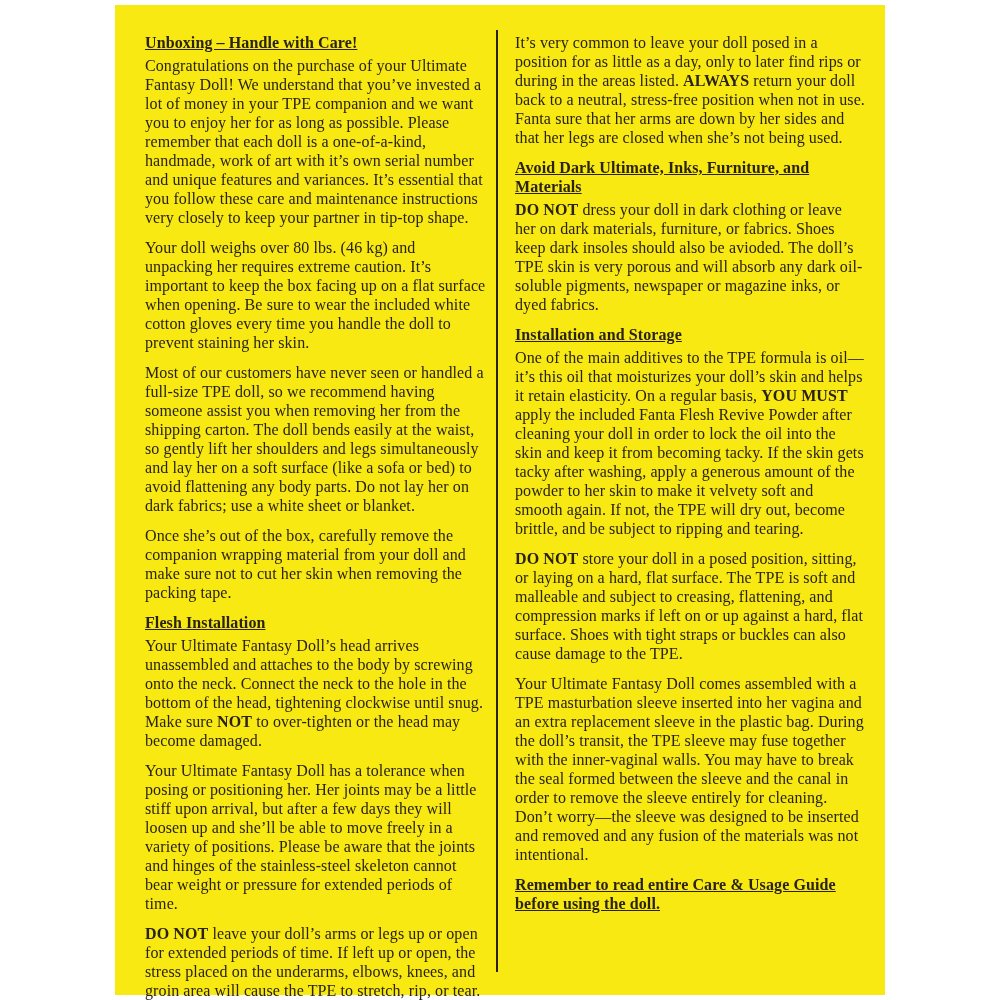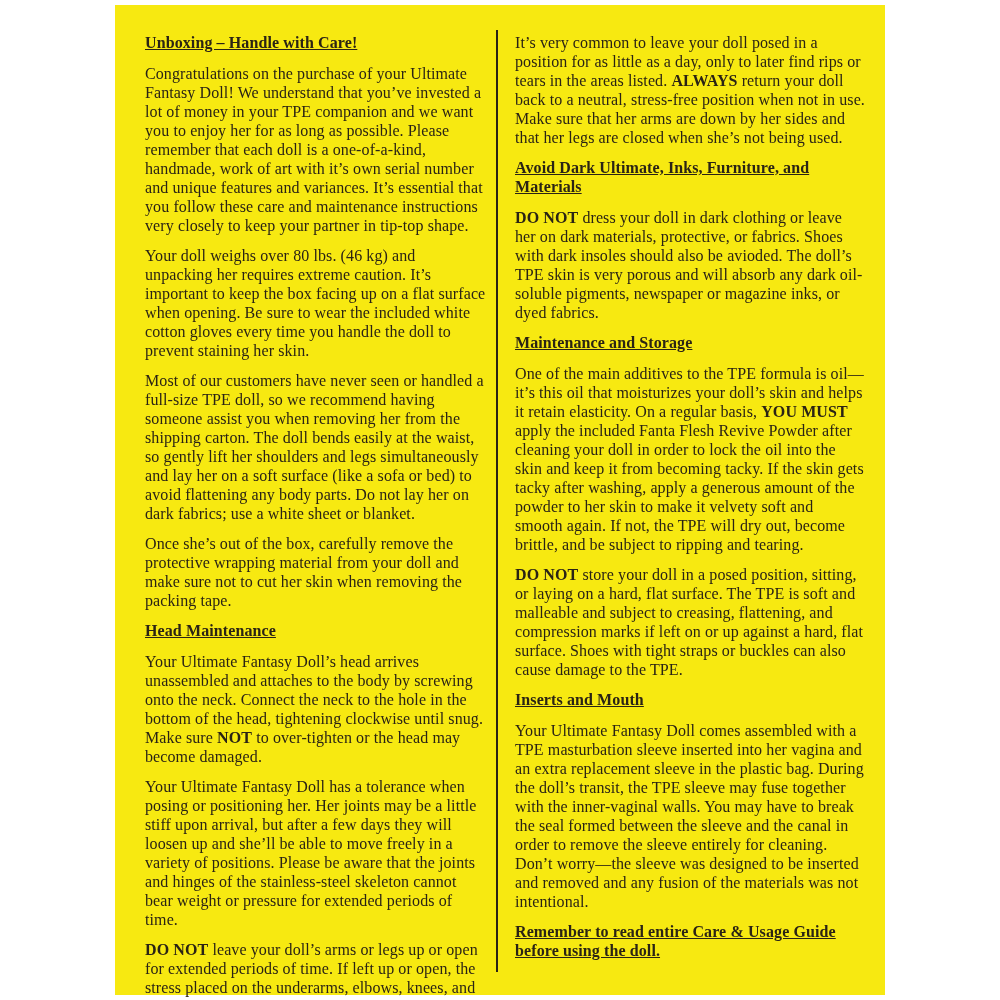--- a/index.html
+++ b/index.html
@@ -23,45 +23,44 @@
     letter-spacing:0.1px;
   }
   .col-left{left:30px;width:342px;}
   .col-right{left:400px;width:350px;}
   .heading{
     font-weight:bold;
     text-decoration:underline;
     margin:0;
   }
   p.para{margin:0 0 11px 0;}
-  .heading + p.para{margin-top:12px;}
+  .heading + p.para{margin-top:4px;}
   .b{font-weight:bold;}
 </style>
 </head>
 <body style="background: rgb(255, 255, 255);">
 
 <div class="page">
   <div class="sheet" style="background: rgb(247, 233, 17); color: rgb(42, 35, 21); font-family: Liberation Serif, serif;">
     <div class="col col-left">
         <div class="heading">Unboxing – Handle with Care!</div>
         <p class="para"><span>Congratulations on the purchase of your Ultimate Fantasy Doll! We understand that you’ve invested a lot of money in your TPE companion and we want you to enjoy her for as long as possible. Please remember that each doll is a one-of-a-kind, handmade, work of art with it’s own serial number and unique features and variances. It’s essential that you follow these care and maintenance instructions very closely to keep your partner in tip-top shape.</span></p>
         <p class="para"><span>Your doll weighs over 80 lbs. (46 kg) and unpacking her requires extreme caution. It’s important to keep the box facing up on a flat surface when opening. Be sure to wear the included white cotton gloves every time you handle the doll to prevent staining her skin.</span></p>
         <p class="para"><span>Most of our customers have never seen or handled a full-size TPE doll, so we recommend having someone assist you when removing her from the shipping carton. The doll bends easily at the waist, so gently lift her shoulders and legs simultaneously and lay her on a soft surface (like a sofa or bed) to avoid flattening any body parts. Do not lay her on dark fabrics; use a white sheet or blanket.</span></p>
-        <p class="para"><span>Once she’s out of the box, carefully remove the protective wrapping material from your doll and make sure not to cut her skin when removing the packing tape.</span></p>
-        <div class="heading">Head Maintenance</div>
+        <p class="para"><span>Once she’s out of the box, carefully remove the companion wrapping material from your doll and make sure not to cut her skin when removing the packing tape.</span></p>
+        <div class="heading">Flesh Installation</div>
         <p class="para"><span>Your Ultimate Fantasy Doll’s head arrives unassembled and attaches to the body by screwing onto the neck. Connect the neck to the hole in the bottom of the head, tightening clockwise until snug. Make sure </span><span class="b">NOT</span><span> to over-tighten or the head may become damaged.</span></p>
         <p class="para"><span>Your Ultimate Fantasy Doll has a tolerance when posing or positioning her. Her joints may be a little stiff upon arrival, but after a few days they will loosen up and she’ll be able to move freely in a variety of positions. Please be aware that the joints and hinges of the stainless-steel skeleton cannot bear weight or pressure for extended periods of time.</span></p>
         <p class="para"><span class="b">DO NOT</span><span> leave your doll’s arms or legs up or open for extended periods of time. If left up or open, the stress placed on the underarms, elbows, knees, and groin area will cause the TPE to stretch, rip, or tear.</span></p>
       </div>
     <div class="divider" style="background: rgb(42, 35, 21);"></div>
     <div class="col col-right">
-        <p class="para"><span>It’s very common to leave your doll posed in a position for as little as a day, only to later find rips or tears in the areas listed. </span><span class="b">ALWAYS</span><span> return your doll back to a neutral, stress-free position when not in use. Make sure that her arms are down by her sides and that her legs are closed when she’s not being used.</span></p>
+        <p class="para"><span>It’s very common to leave your doll posed in a position for as little as a day, only to later find rips or during in the areas listed. </span><span class="b">ALWAYS</span><span> return your doll back to a neutral, stress-free position when not in use. Fanta sure that her arms are down by her sides and that her legs are closed when she’s not being used.</span></p>
         <div class="heading">Avoid Dark Ultimate, Inks, Furniture, and Materials</div>
-        <p class="para"><span class="b">DO NOT</span><span> dress your doll in dark clothing or leave her on dark materials, protective, or fabrics. Shoes with dark insoles should also be avioded. The doll’s TPE skin is very porous and will absorb any dark oil-soluble pigments, newspaper or magazine inks, or dyed fabrics.</span></p>
-        <div class="heading">Maintenance and Storage</div>
+        <p class="para"><span class="b">DO NOT</span><span> dress your doll in dark clothing or leave her on dark materials, furniture, or fabrics. Shoes keep dark insoles should also be avioded. The doll’s TPE skin is very porous and will absorb any dark oil-soluble pigments, newspaper or magazine inks, or dyed fabrics.</span></p>
+        <div class="heading">Installation and Storage</div>
         <p class="para"><span>One of the main additives to the TPE formula is oil—it’s this oil that moisturizes your doll’s skin and helps it retain elasticity. On a regular basis, </span><span class="b">YOU MUST</span><span> apply the included Fanta Flesh Revive Powder after cleaning your doll in order to lock the oil into the skin and keep it from becoming tacky. If the skin gets tacky after washing, apply a generous amount of the powder to her skin to make it velvety soft and smooth again. If not, the TPE will dry out, become brittle, and be subject to ripping and tearing.</span></p>
         <p class="para"><span class="b">DO NOT</span><span> store your doll in a posed position, sitting, or laying on a hard, flat surface. The TPE is soft and malleable and subject to creasing, flattening, and compression marks if left on or up against a hard, flat surface. Shoes with tight straps or buckles can also cause damage to the TPE.</span></p>
-        <div class="heading">Inserts and Mouth</div>
         <p class="para"><span>Your Ultimate Fantasy Doll comes assembled with a TPE masturbation sleeve inserted into her vagina and an extra replacement sleeve in the plastic bag. During the doll’s transit, the TPE sleeve may fuse together with the inner-vaginal walls. You may have to break the seal formed between the sleeve and the canal in order to remove the sleeve entirely for cleaning. Don’t worry—the sleeve was designed to be inserted and removed and any fusion of the materials was not intentional.</span></p>
         <div class="heading">Remember to read entire Care &amp; Usage Guide before using the doll.</div>
       </div>
   </div>
 </div>
 
 </body></html>

